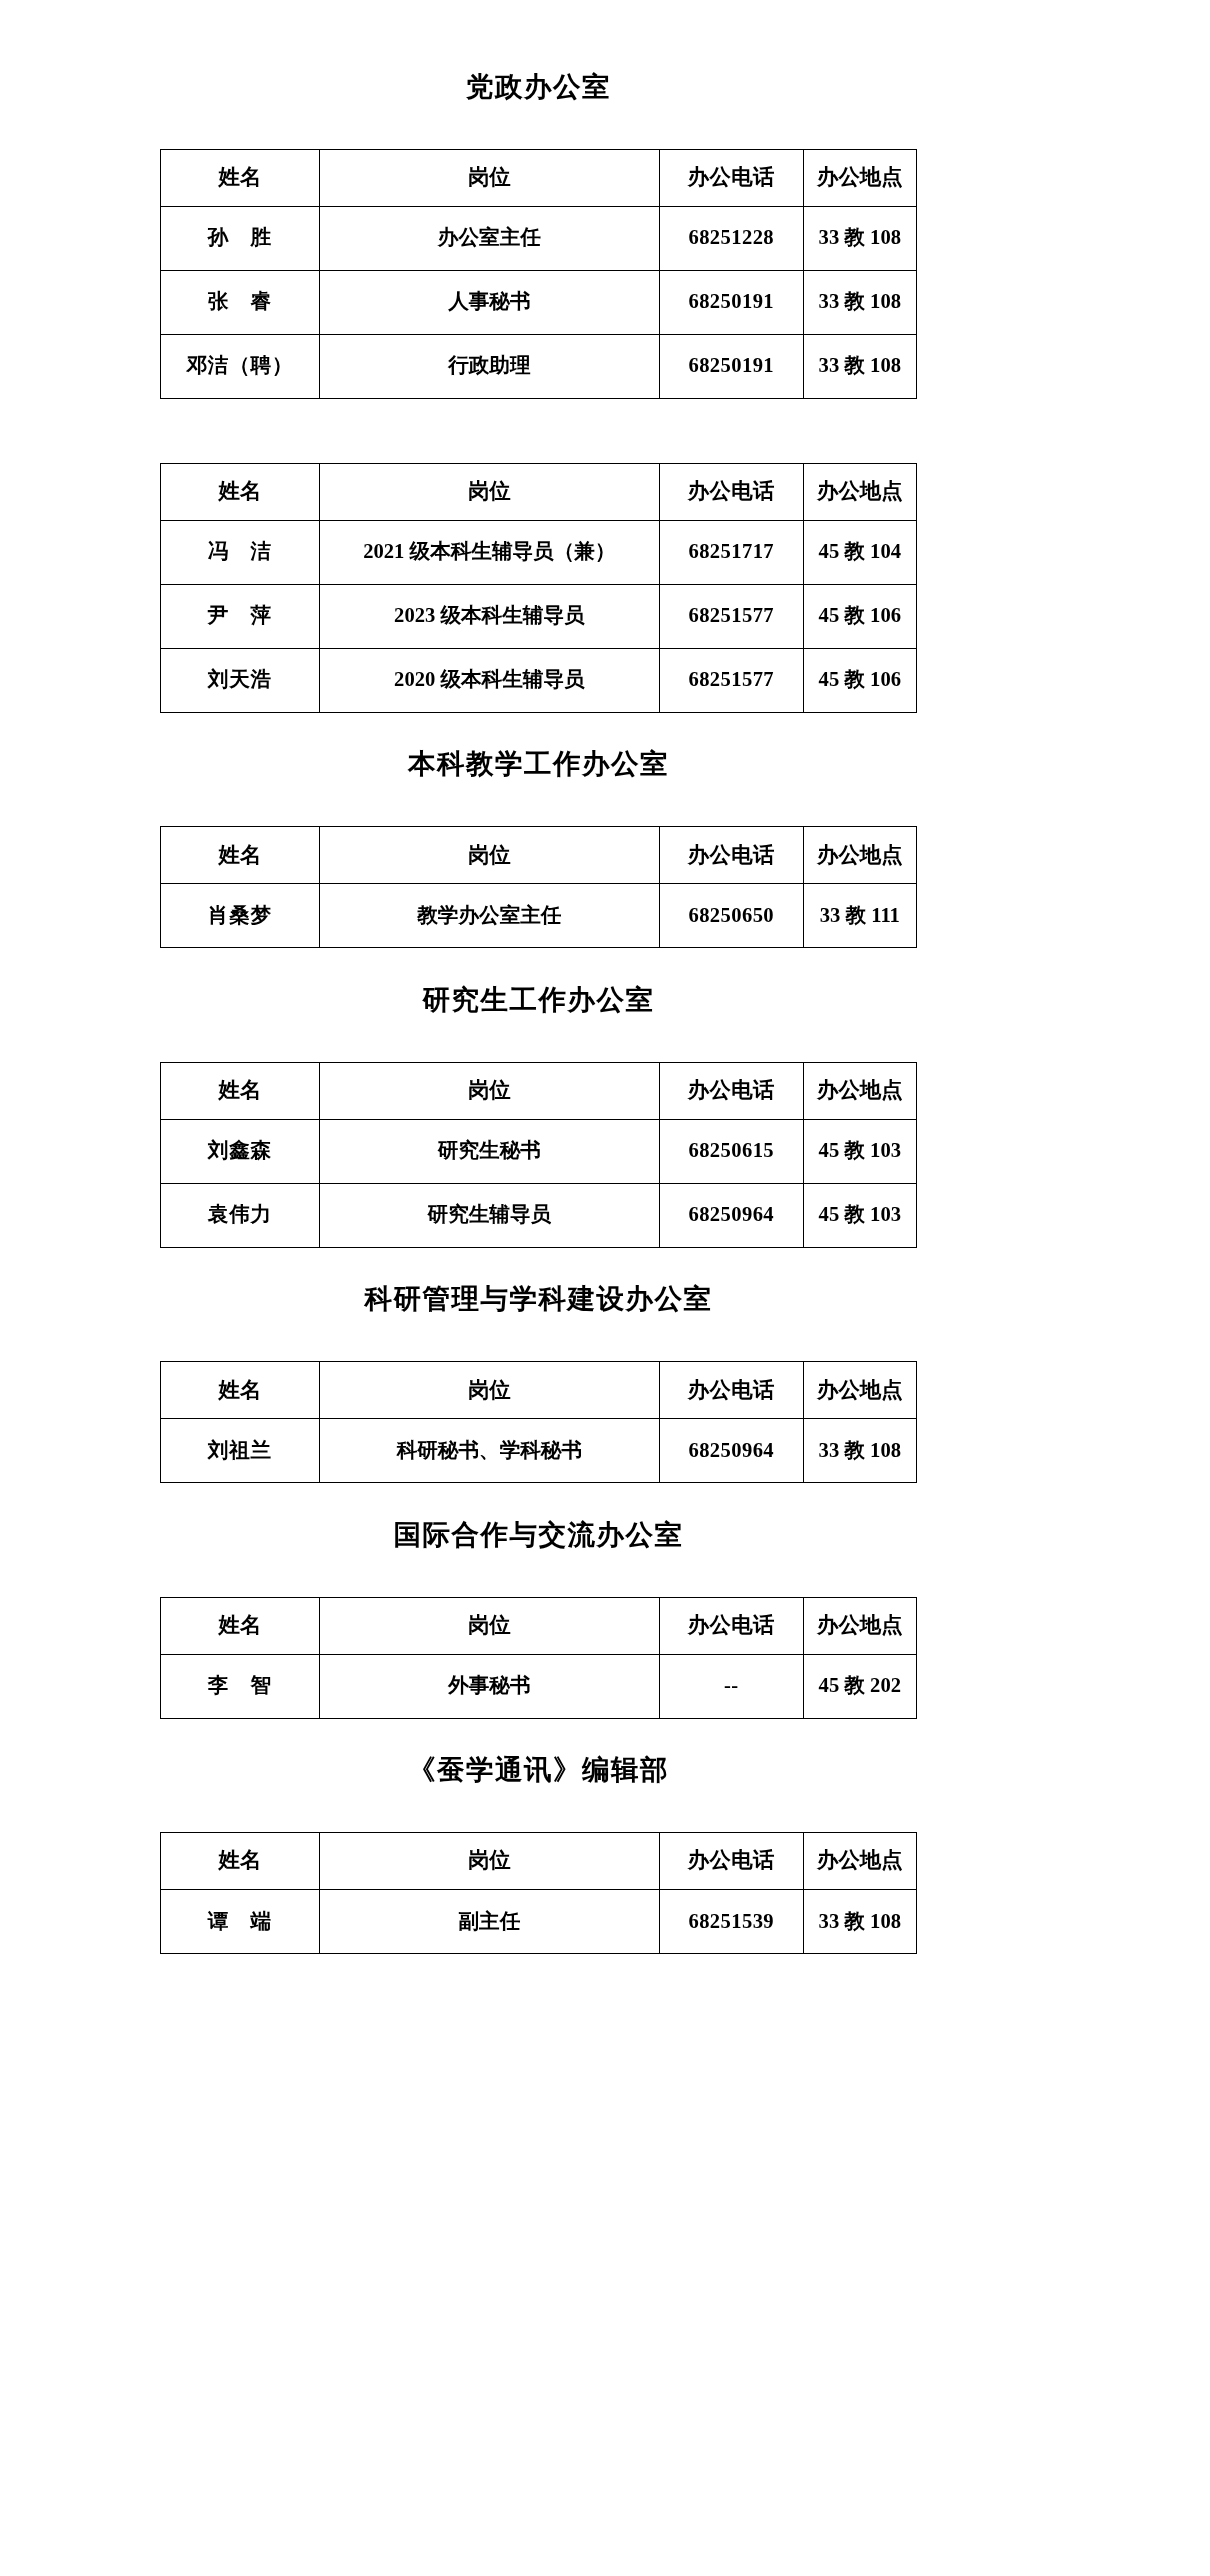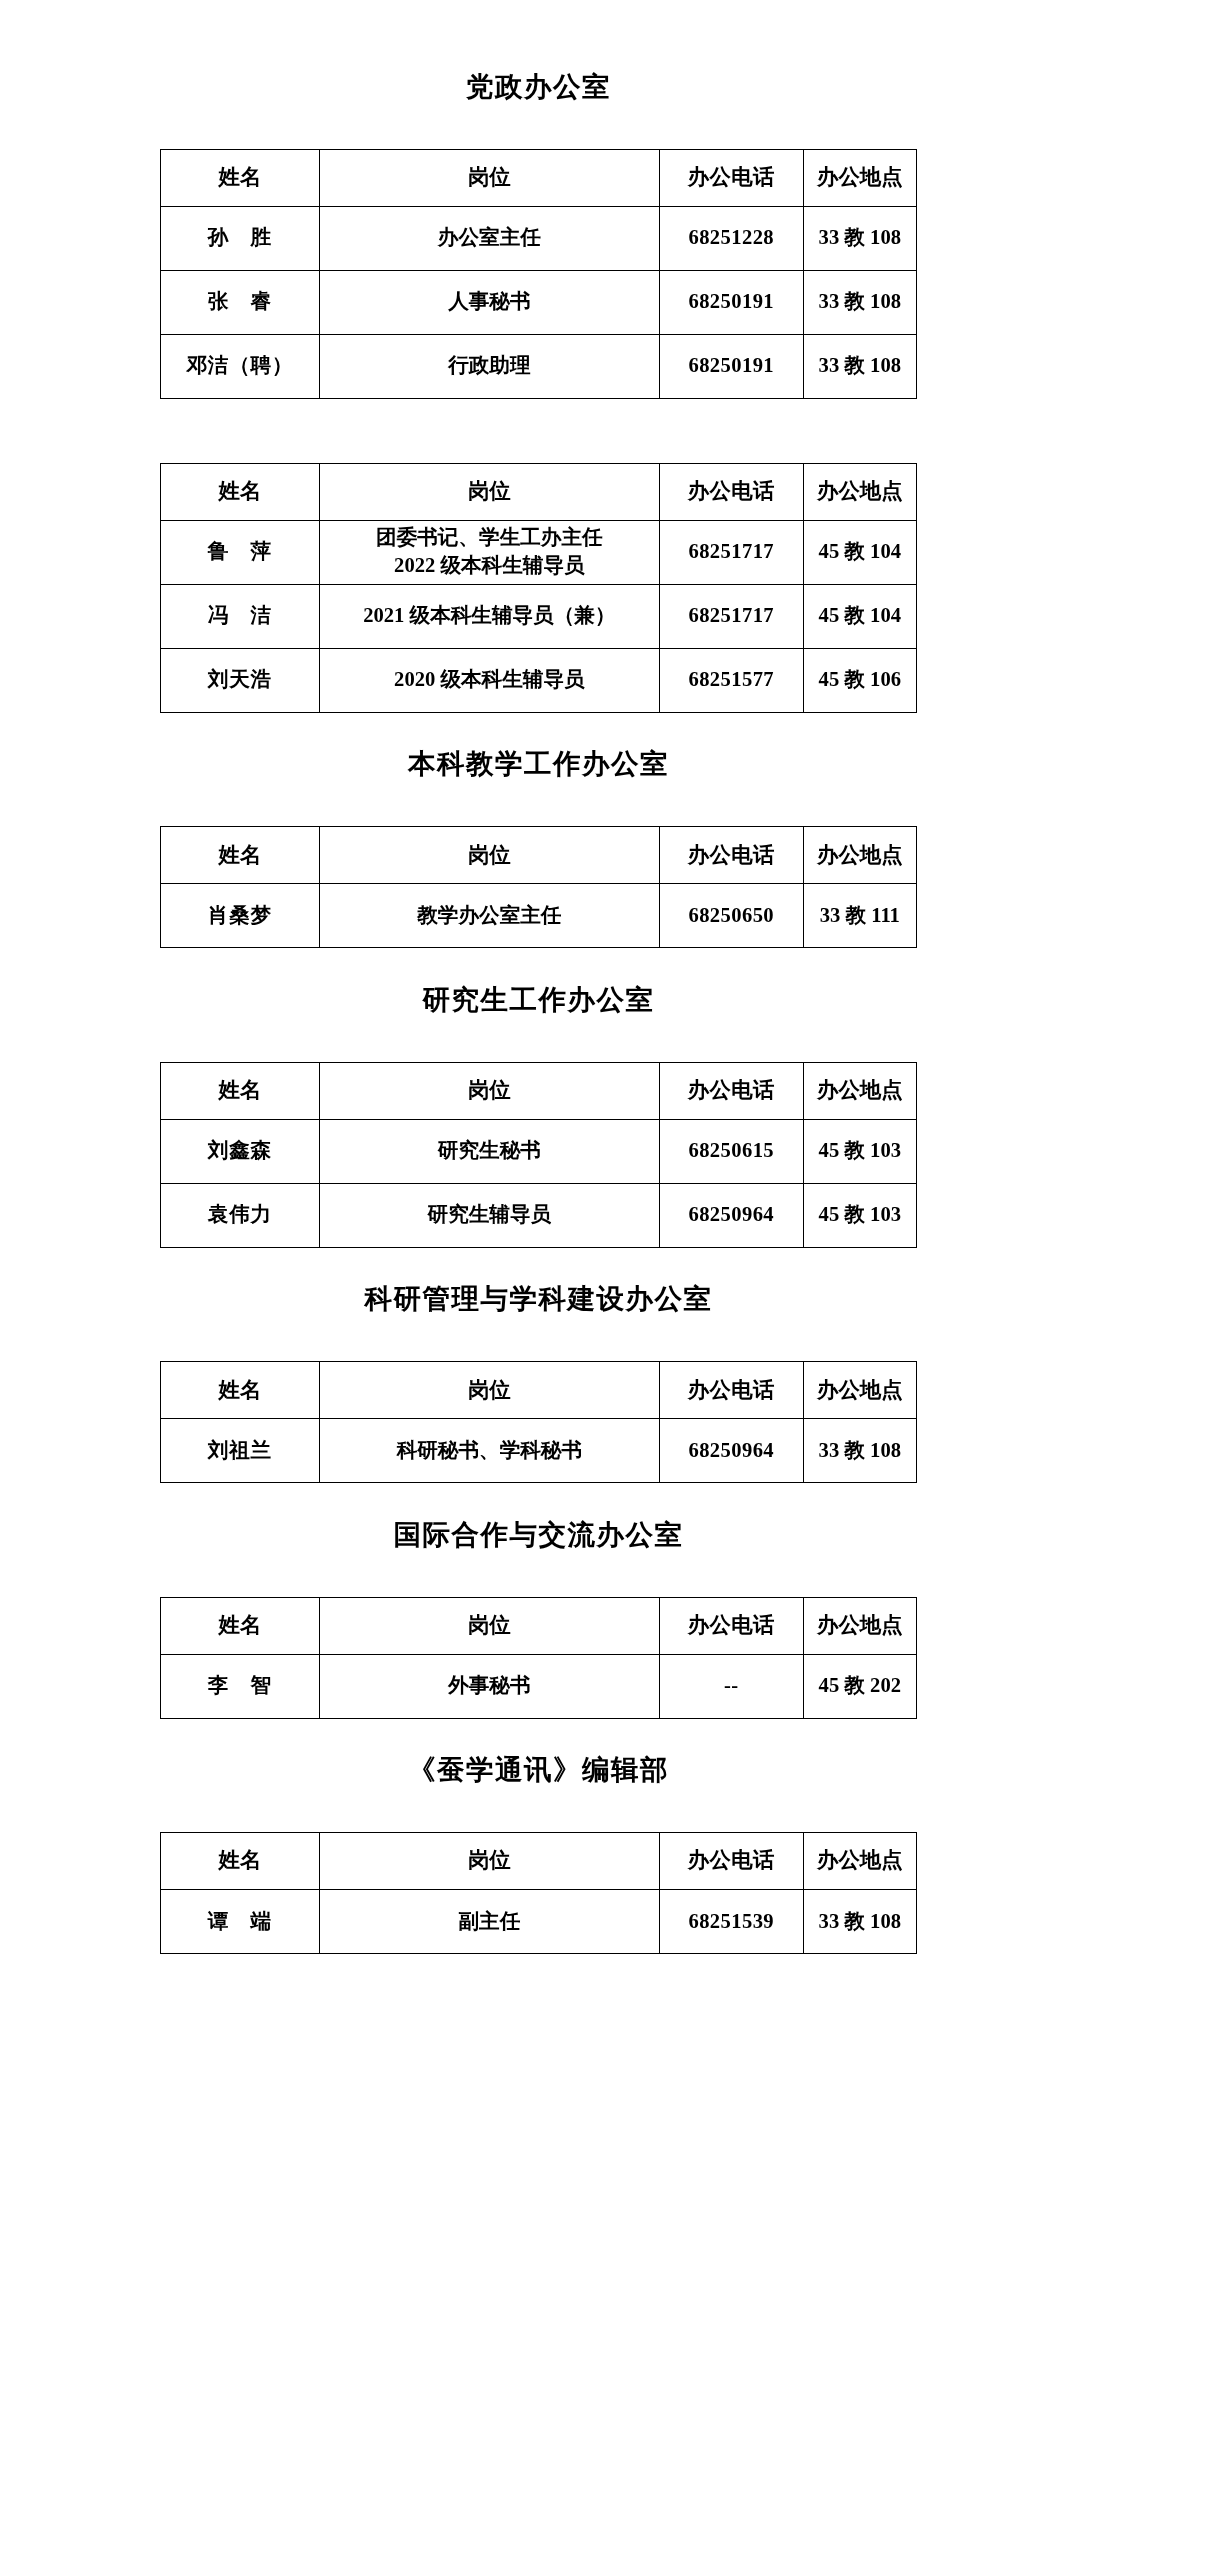--- a/index.html
+++ b/index.html
@@ -126,33 +126,30 @@
           <thead>
             <tr>
               <th>姓名</th>
               <th>岗位</th>
               <th class="phone">办公电话</th>
               <th>办公地点</th>
             </tr>
           </thead>
           <tbody>
             <tr>
-              <td class="name">鲁　萍</td>
-              <td class="two-line">
-                <span>团委书记、学生工办主任</span>
-                <span>2022 级本科生辅导员</span>
-              </td>
-              <td class="phone">68251717</td>
-              <td>45 教 104</td>
-            </tr>
-            <tr>
               <td class="name">冯　洁</td>
               <td>2021 级本科生辅导员（兼）</td>
               <td class="phone">68251717</td>
               <td>45 教 104</td>
+            </tr>
+            <tr>
+              <td class="name">尹　萍</td>
+              <td>2023 级本科生辅导员</td>
+              <td class="phone">68251577</td>
+              <td>45 教 106</td>
             </tr>
             <tr>
               <td class="name">刘天浩</td>
               <td>2020 级本科生辅导员</td>
               <td class="phone">68251577</td>
               <td>45 教 106</td>
             </tr>
           </tbody>
         </table>
         <div class="spacer-lg"></div>

